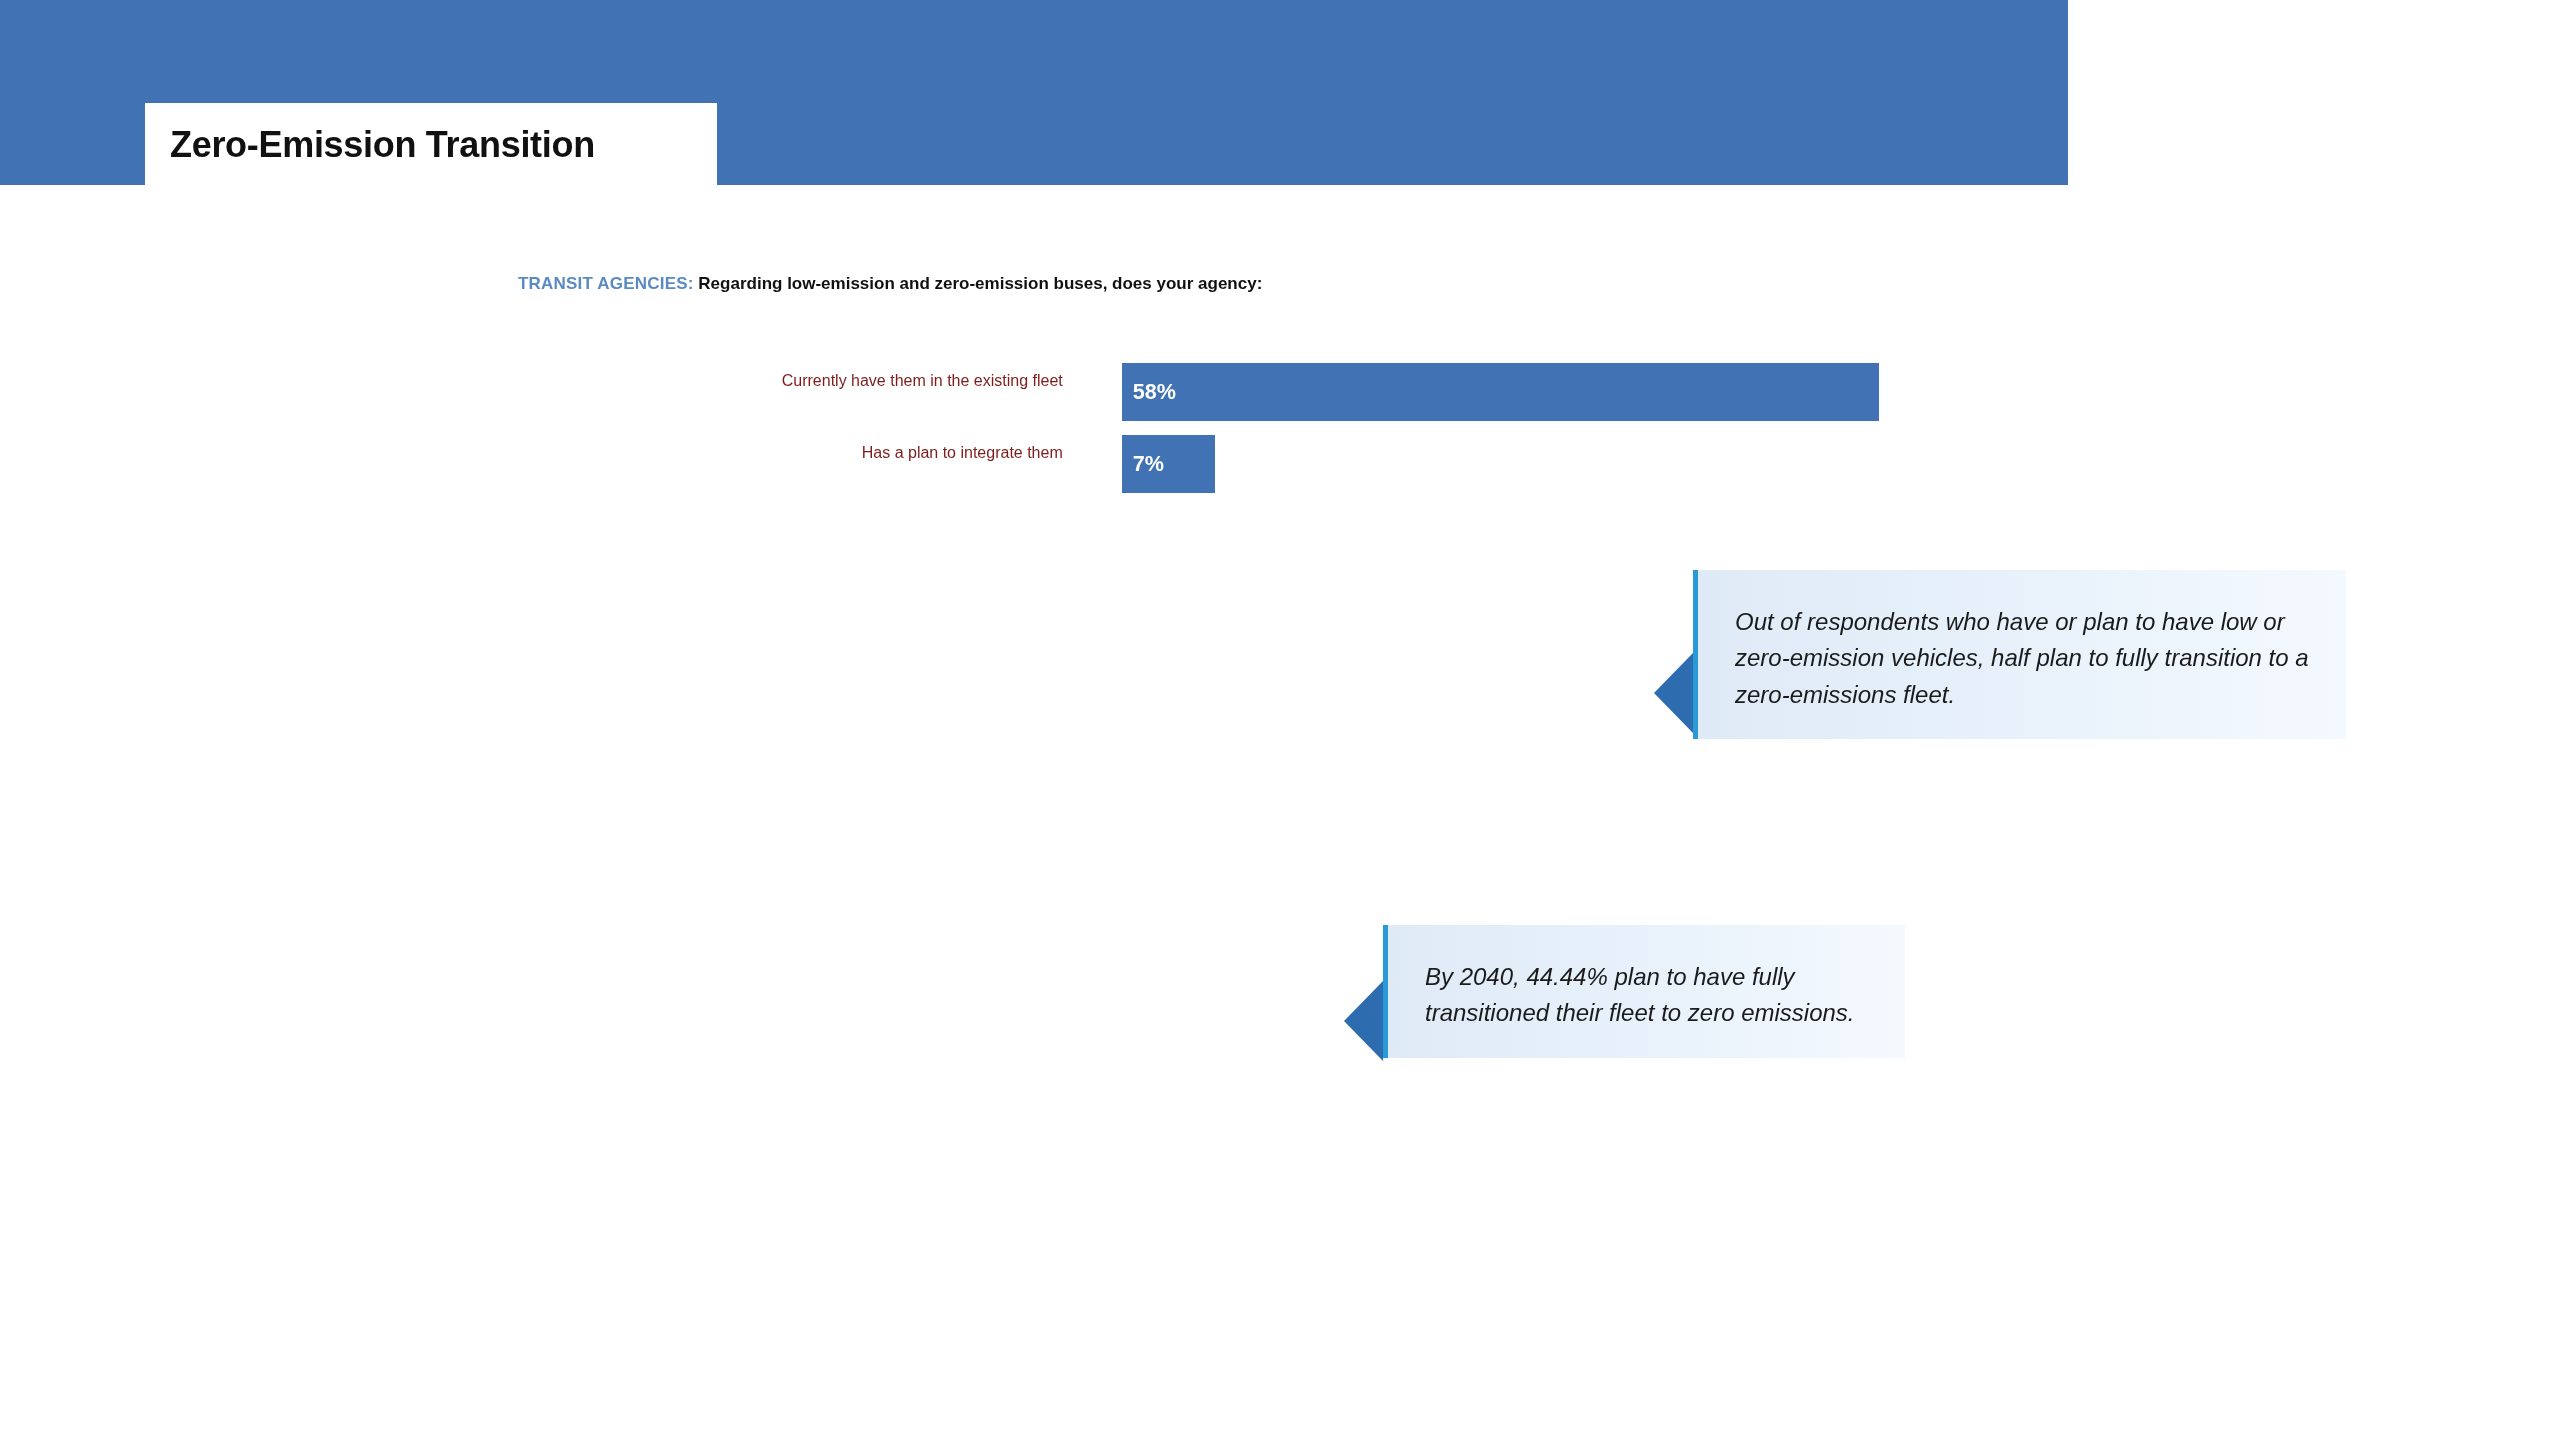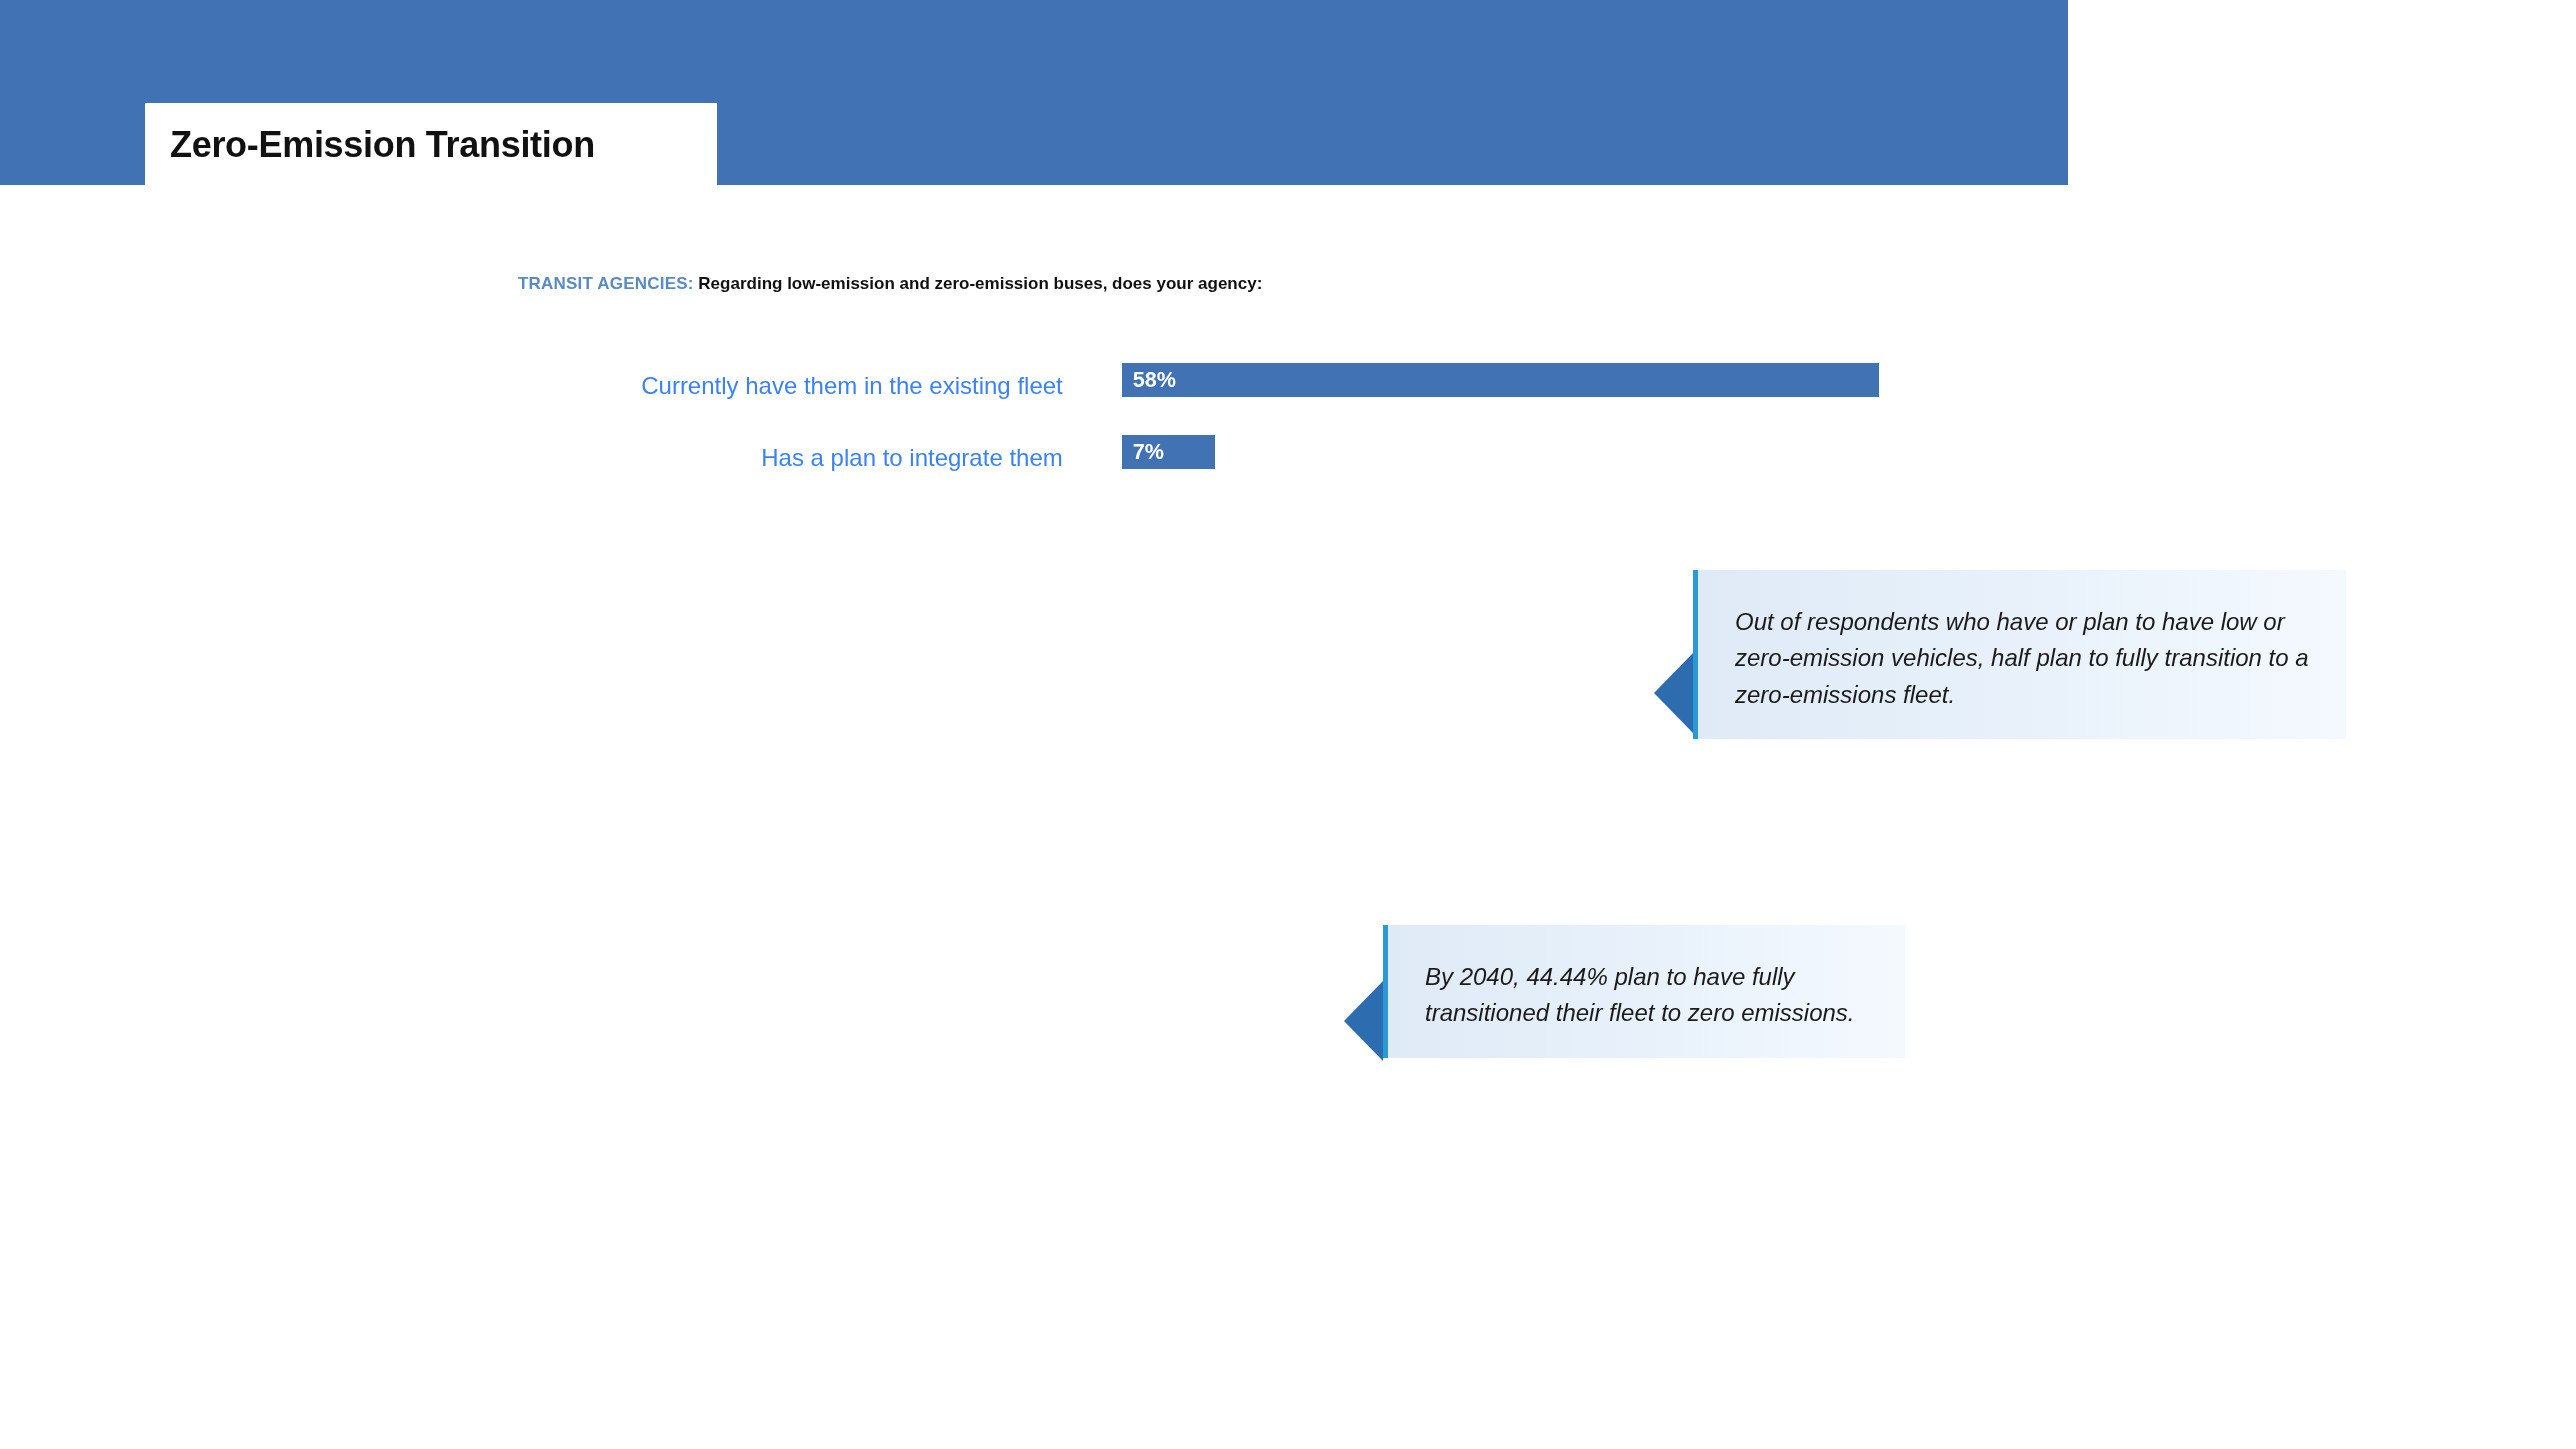--- a/index.html
+++ b/index.html
@@ -64,41 +64,41 @@
   .row {
     position: relative;
     height: 72px;
   }
   .row-label {
     position: absolute;
     right: 2.5%;
     width: 696px;
     top: 9.3px;
     text-align: right;
-    font-size: 24px;
-    color: #3b82f6;
+    font-size: 16px;
+    color: #7f1d1d;
     white-space: nowrap;
   }
   .row-inner {
     position: absolute;
     left: 1122px;
     top: 0;
     width: 1391px;
     height: 72px;
   }
   .row-label-wrap {
     position: absolute;
     left: 0; top: 0;
     width: 1090px;
     height: 72px;
   }
   .bar {
     position: absolute;
     left: 0; top: 0;
-    height: 34px;
+    height: 58px;
     background: #4072b4;
     display: flex;
     align-items: center;
     padding-left: 10.8px;
   }
   .bar .bar-value {
     font-size: 21.6px;
     font-weight: bold;
     color: #ffffff;
     white-space: nowrap;

